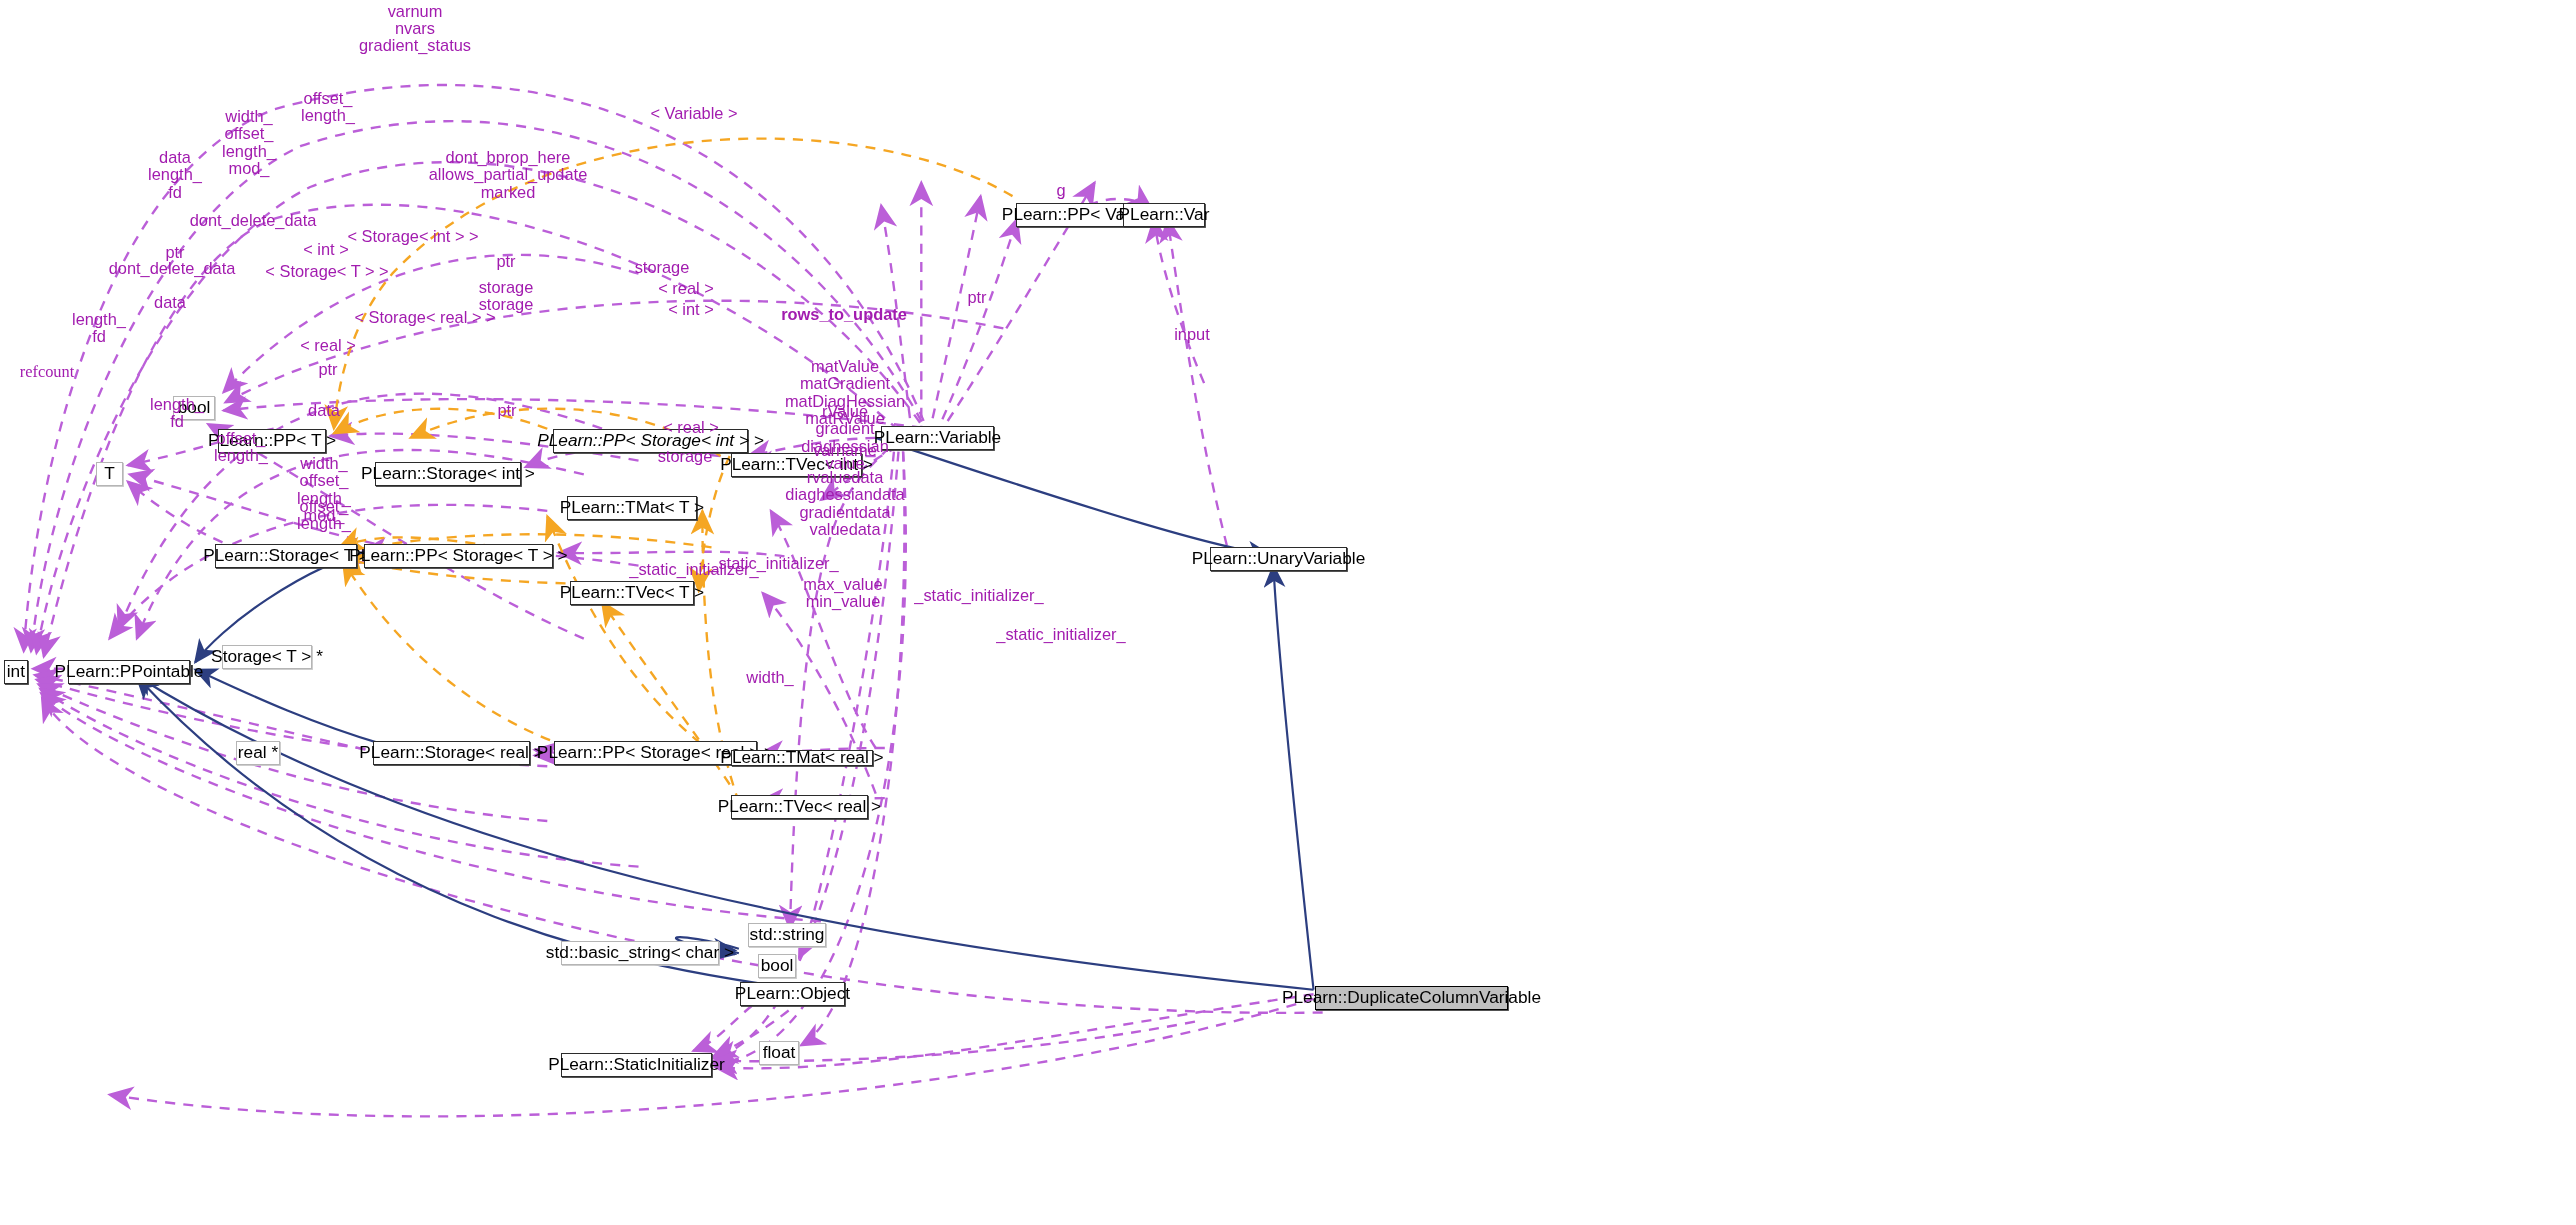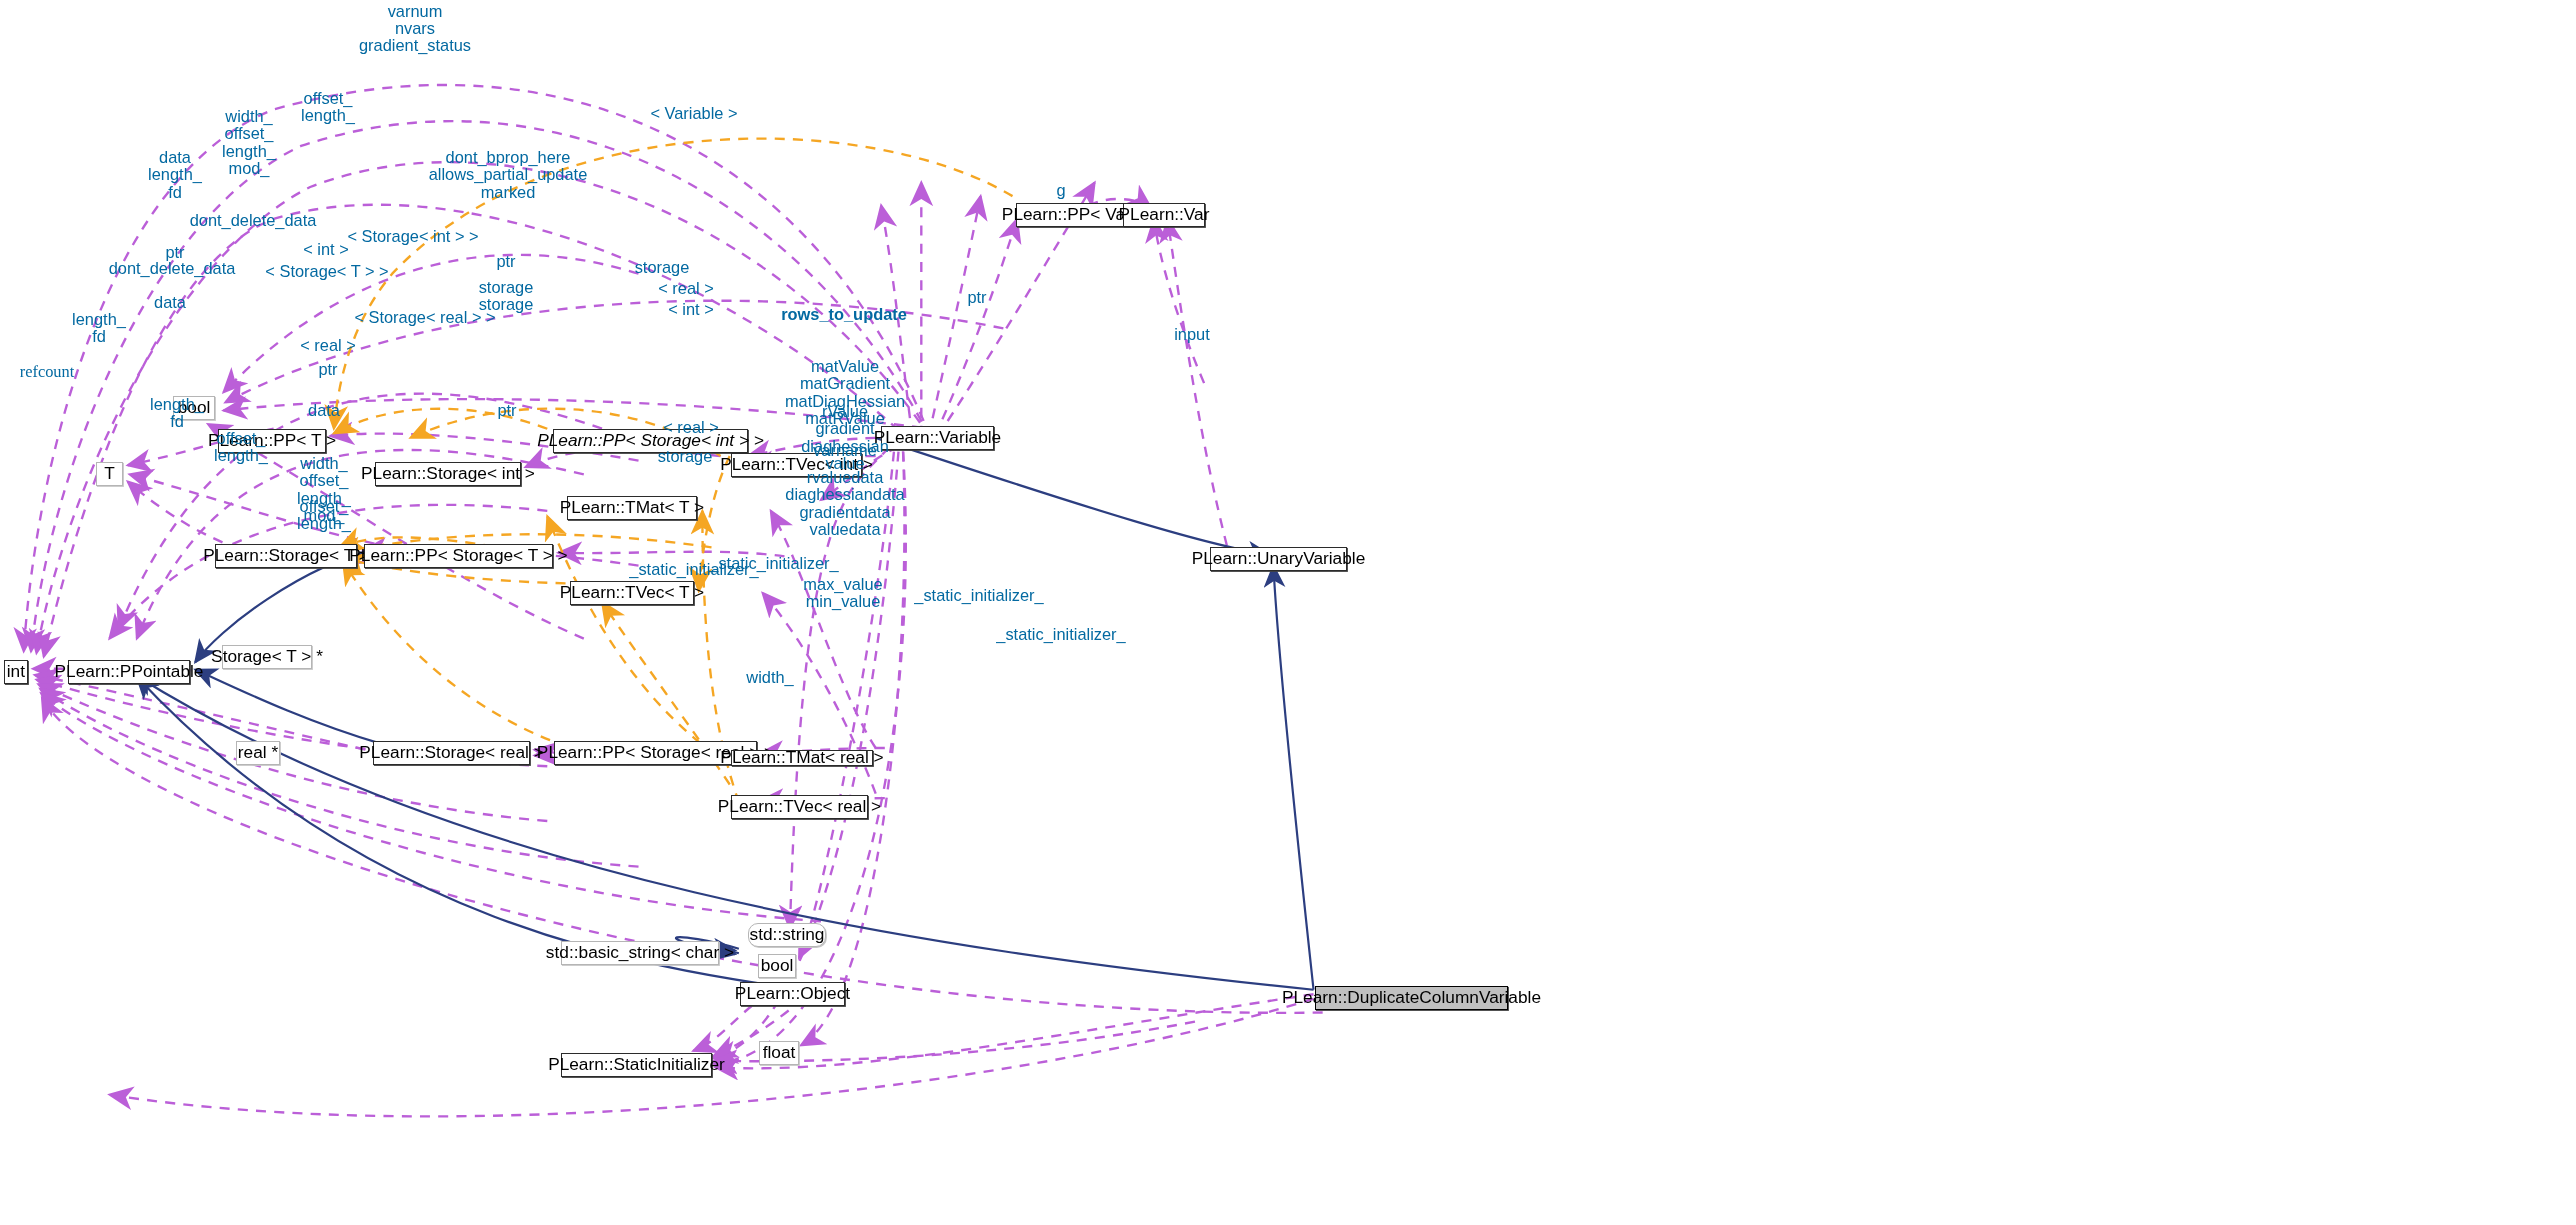--- a/index.html
+++ b/index.html
@@ -27,21 +27,21 @@
     border:0.9px solid #000000;
     box-shadow:0.9px 0.9px 0 0 #404040;
   }
   .node.solid{border:1.8px solid #2b2b2b;}
   .node.light{border:0.9px solid #b5b5b5;box-shadow:0.9px 0.9px 0 0 #c8c8c8;}
   .node.focus{background:#c0c0c0;border:0.9px solid #000000;box-shadow:0.9px 0.9px 0 0 #404040;}
   .edge-label{
     position:absolute;
     font-size:16.4px;
     line-height:17.3px;
-    color:#0369a1;
+    color:#a21caf;
     white-space:pre;
     text-align:center;
     transform:translateX(-50%);
   }
 </style>
 </head>
 <body>
 
 <div id="canvas">
 
@@ -165,21 +165,21 @@
   <div class="node solid" style="left:364px;top:544px;width:189px;height:24px;">PLearn::PP&lt; Storage&lt; T &gt; &gt;</div>
   <div class="node solid" style="left:373px;top:741px;width:157px;height:24px;">PLearn::Storage&lt; real &gt;</div>
   <div class="node solid" style="left:553px;top:429px;width:195px;height:24px;font-style:italic;">PLearn::PP&lt; Storage&lt; int &gt; &gt;</div>
   <div class="node solid" style="left:567px;top:496px;width:130px;height:24px;">PLearn::TMat&lt; T &gt;</div>
   <div class="node solid" style="left:570px;top:581px;width:124px;height:24px;">PLearn::TVec&lt; T &gt;</div>
   <div class="node solid" style="left:554px;top:741px;width:203px;height:24px;">PLearn::PP&lt; Storage&lt; real &gt; &gt;</div>
   <div class="node light" style="left:561px;top:941px;width:158px;height:24px;">std::basic_string&lt; char &gt;</div>
   <div class="node solid" style="left:731px;top:453px;width:131px;height:24px;">PLearn::TVec&lt; int &gt;</div>
   <div class="node solid" style="left:731px;top:750px;width:142px;height:16px;">PLearn::TMat&lt; real &gt;</div>
   <div class="node solid" style="left:731px;top:795px;width:137px;height:24px;">PLearn::TVec&lt; real &gt;</div>
-  <div class="node light" style="left:748px;top:923px;width:78px;height:24px;border-radius:10px;">std::string</div>
+  <div class="node light" style="left:748px;top:923px;width:78px;height:24px;">std::string</div>
   <div class="node light" style="left:758px;top:954px;width:38px;height:24px;">bool</div>
   <div class="node solid" style="left:740px;top:982px;width:105px;height:24px;">PLearn::Object</div>
   <div class="node light" style="left:759px;top:1041px;width:40px;height:24px;">float</div>
   <div class="node solid" style="left:561px;top:1053px;width:151px;height:24px;">PLearn::StaticInitializer</div>
   <div class="node solid" style="left:881px;top:426px;width:113px;height:24px;">PLearn::Variable</div>
   <div class="node solid" style="left:1016px;top:203px;width:152px;height:24px;">PLearn::PP&lt; Variable &gt;</div>
   <div class="node solid" style="left:1123px;top:203px;width:82px;height:24px;">PLearn::Var</div>
   <div class="node solid" style="left:1210px;top:547px;width:137px;height:24px;">PLearn::UnaryVariable</div>
   <div class="node focus" style="left:1315px;top:986px;width:193px;height:24px;">PLearn::DuplicateColumnVariable</div>
 

